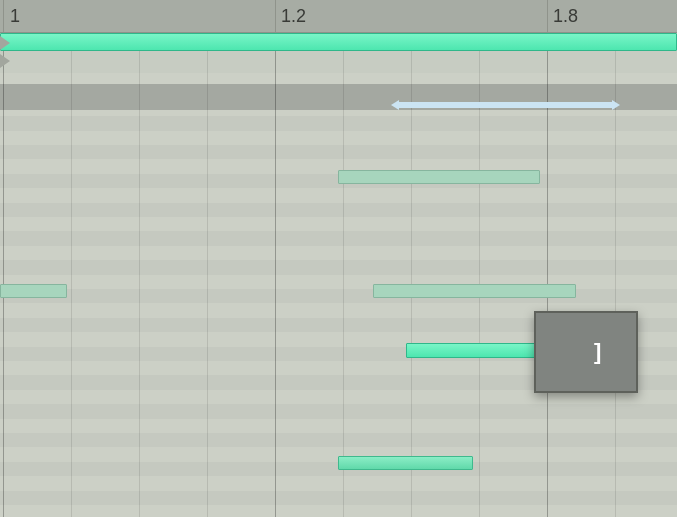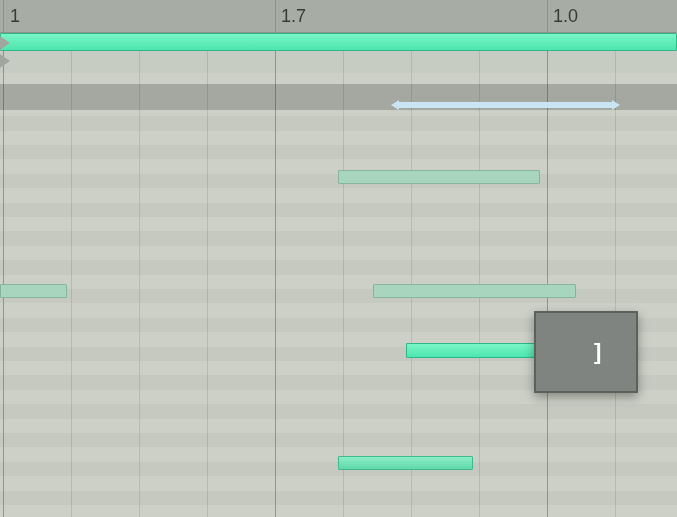--- a/index.html
+++ b/index.html
@@ -201,21 +201,21 @@
   <div class="end-handle-box" style="left:534px;top:311px;width:100px;height:78px;">
     <span class="bracket-icon" style="left:58px;top:28px;">]</span>
   </div>
 
   <div class="ruler">
     <div id="ruler-ticks">
         <div class="ruler-tick" style="left:3px;"></div>
         <div class="ruler-tick" style="left:275px;"></div>
         <div class="ruler-tick" style="left:547px;"></div>
         <span class="ruler-label" style="left:10px;">1</span>
-        <span class="ruler-label" style="left:281px;">1.7</span>
-        <span class="ruler-label" style="left:553px;">1.0</span>
+        <span class="ruler-label" style="left:281px;">1.2</span>
+        <span class="ruler-label" style="left:553px;">1.8</span>
       </div>
   </div>
 
   <div class="fold-marker" style="top:36px;"></div>
   <div class="fold-marker" style="top:54px;"></div>
 
 </div>
 
 </body></html>

